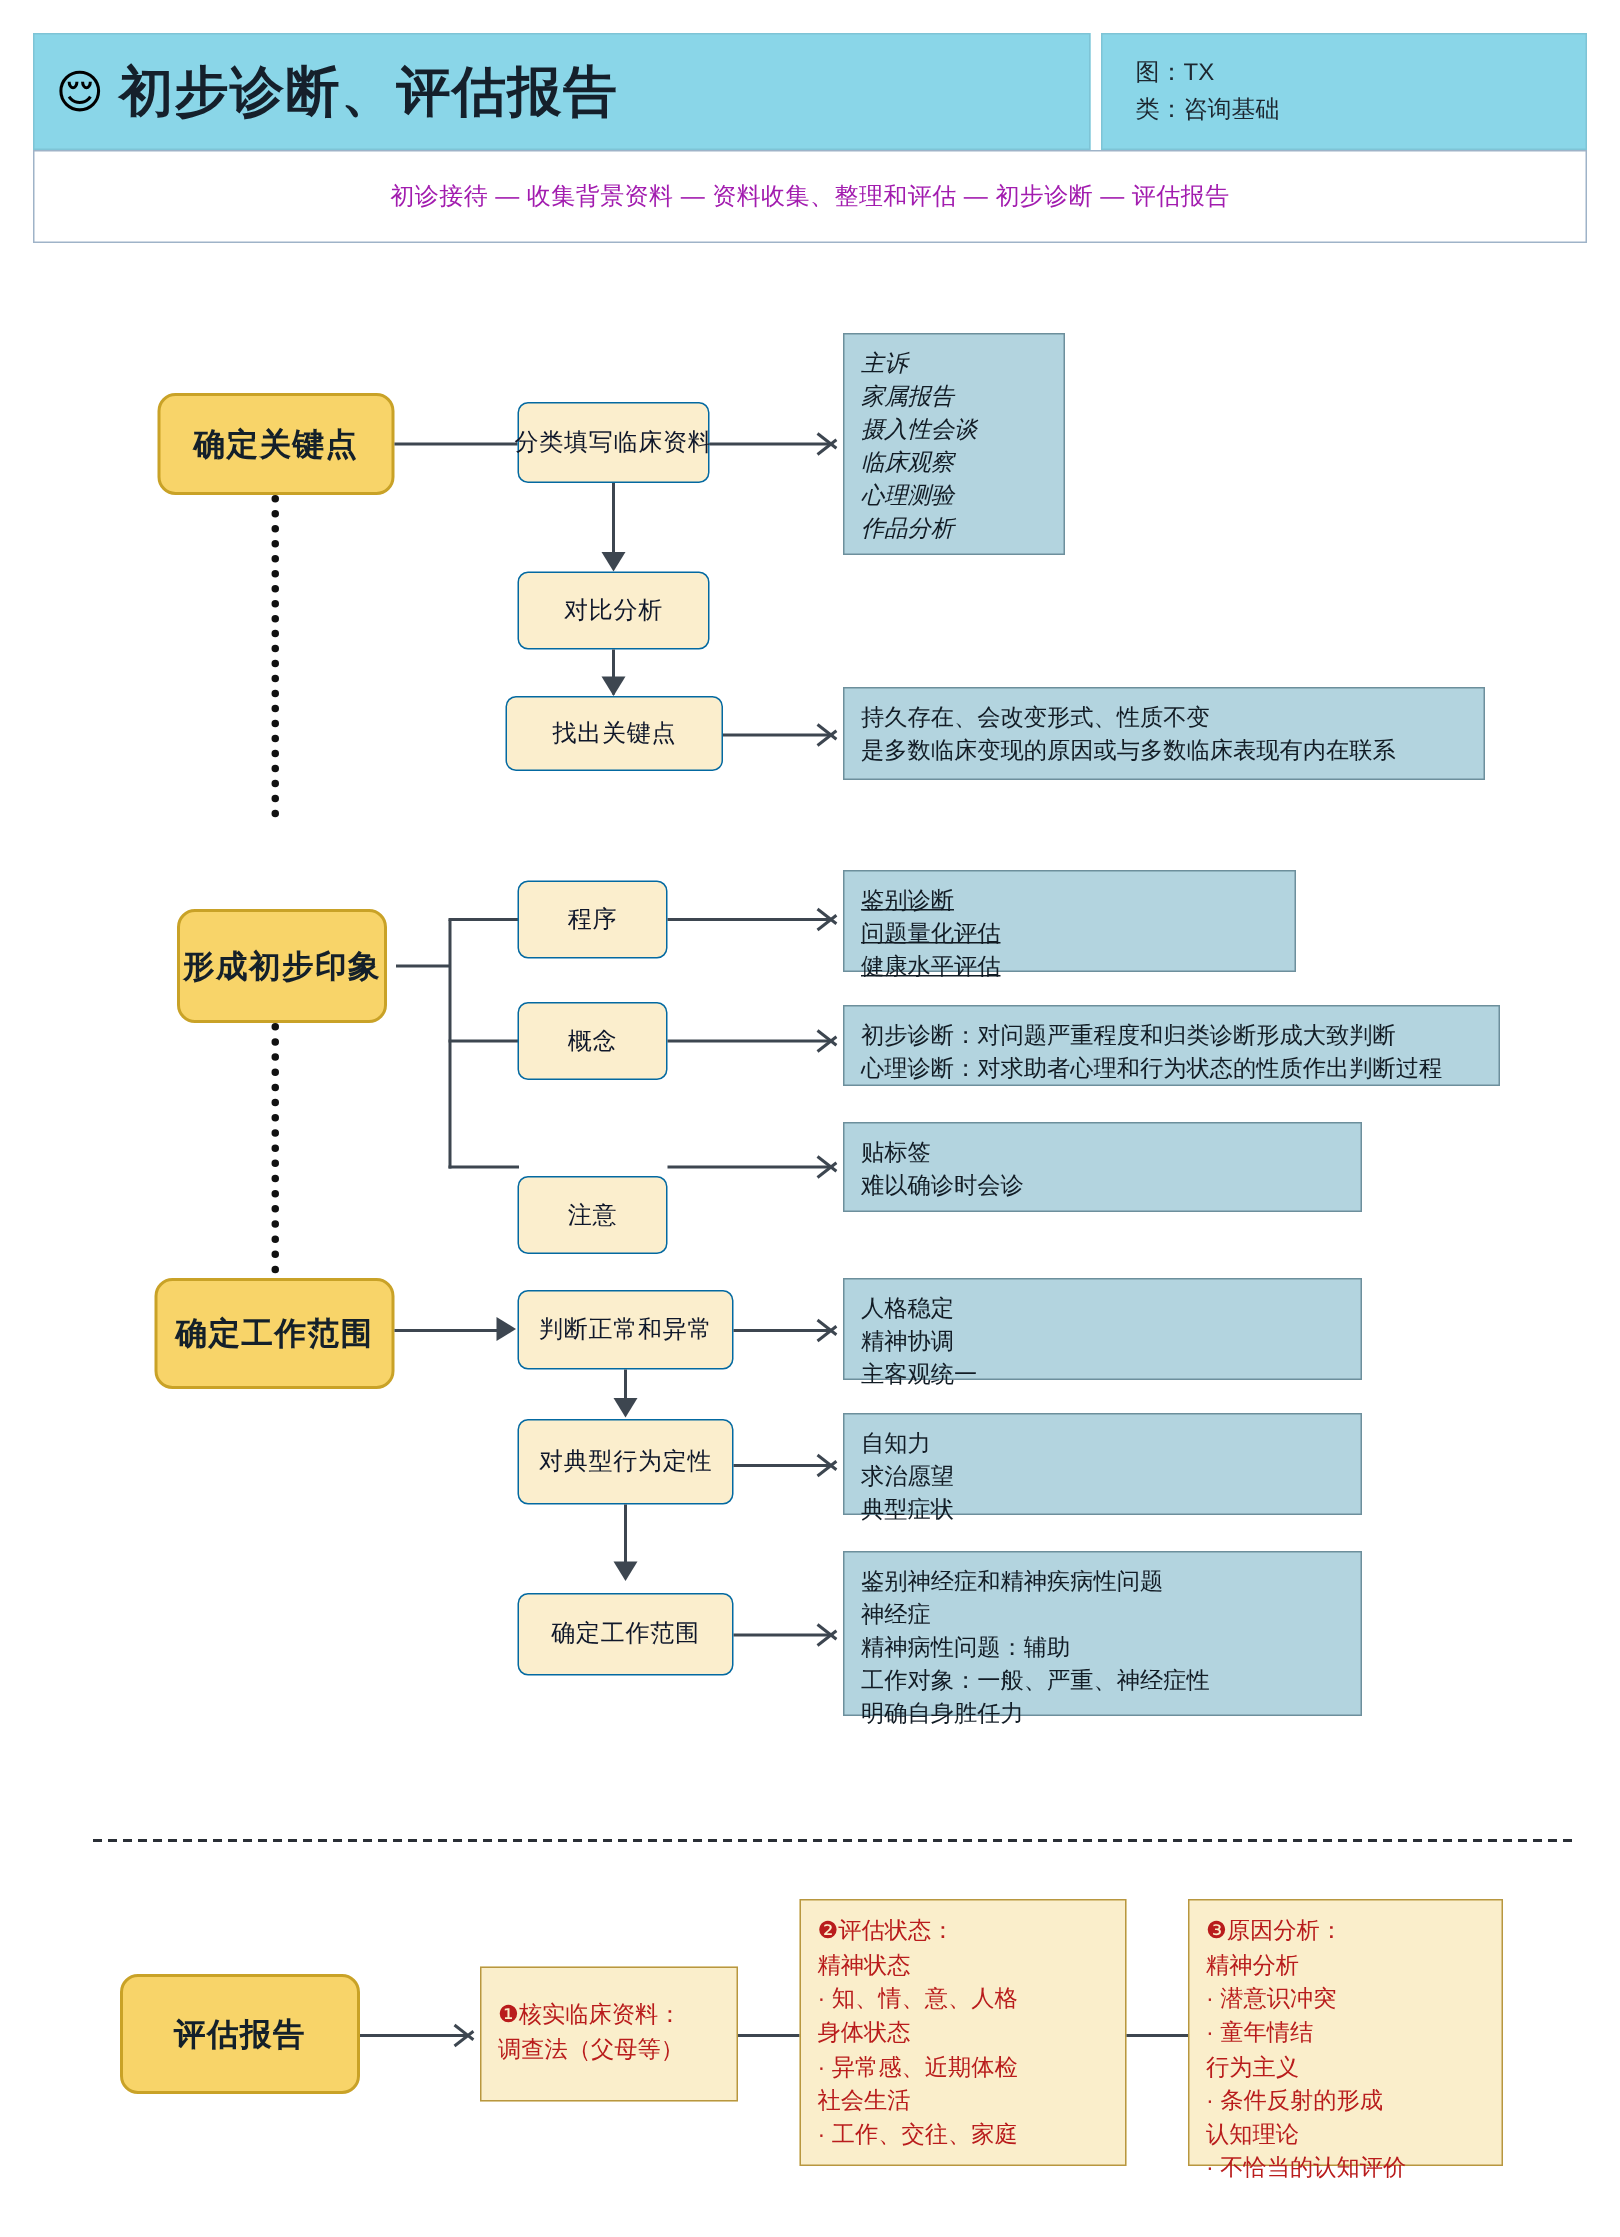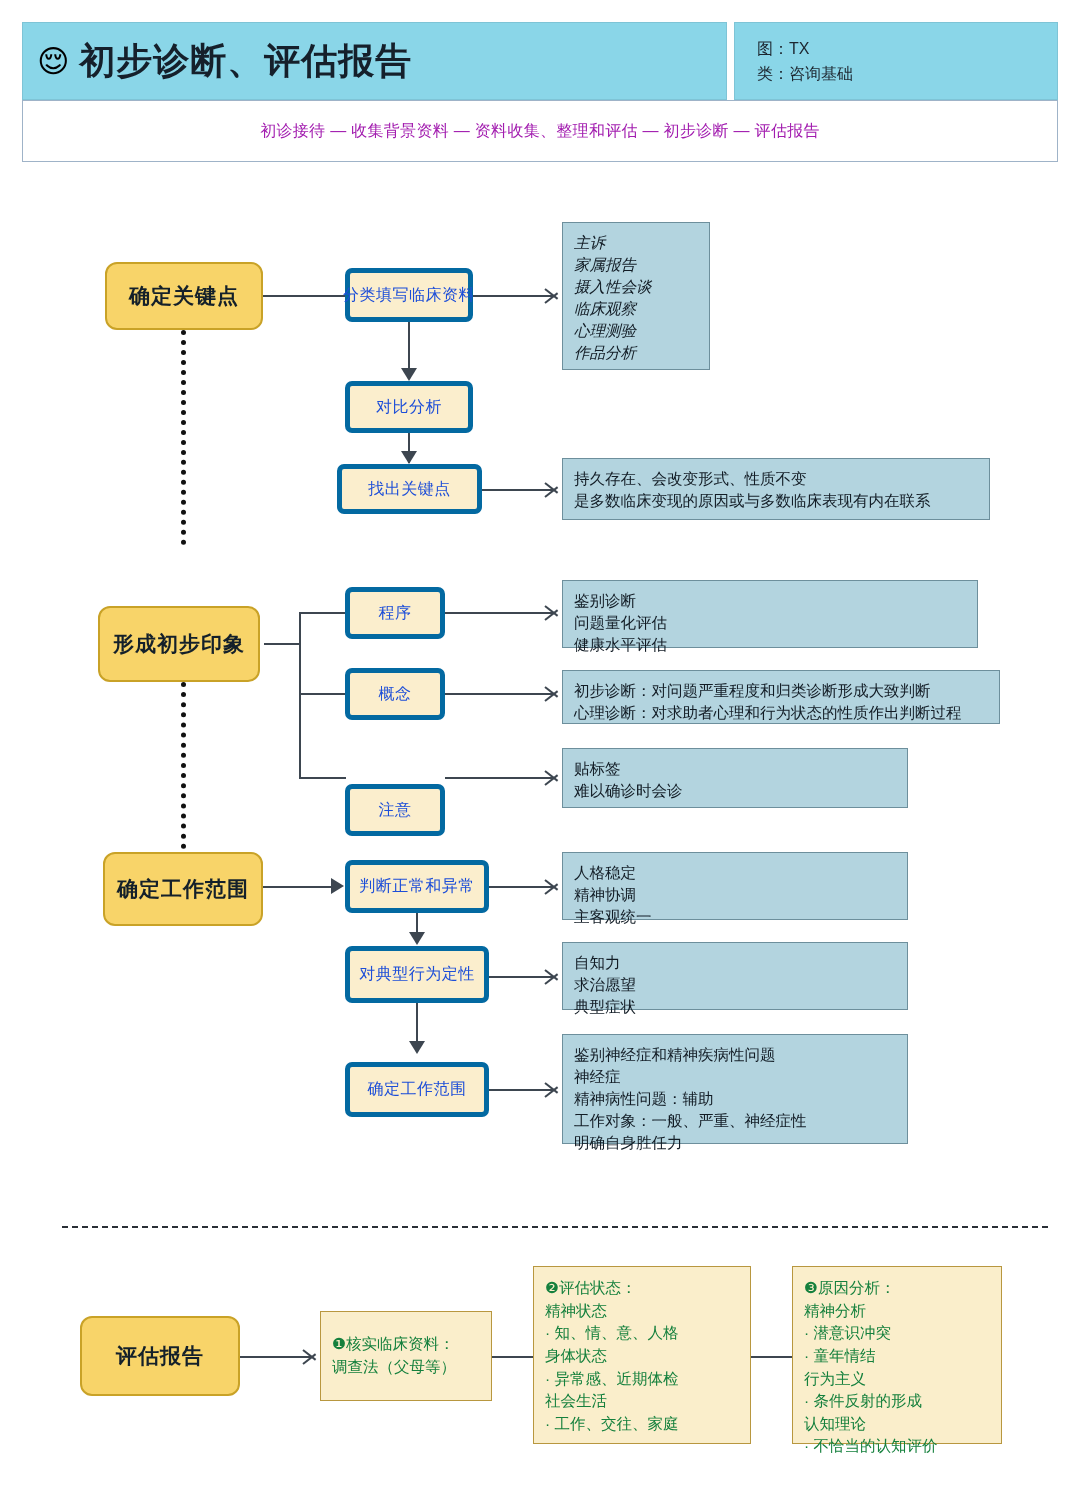--- a/index.html
+++ b/index.html
@@ -46,32 +46,32 @@
   .breadcrumb-txt{font-size:16px;color:#a21caf;letter-spacing:.3px;white-space:nowrap;}
 
   
   .node{position:absolute;box-sizing:border-box;}
   .n-main{
     background:#f8d469;border:2px solid #c9a227;border-radius:12px;
     display:flex;align-items:center;justify-content:center;
     font-size:21px;font-weight:700;color:#14202a;letter-spacing:1px;
   }
   .n-step{
-    background:#fbeecd;border:5px solid #0369a1;border-radius:7px;
+    background:#fbeecd;border:1px solid #0369a1;border-radius:7px;
     display:flex;align-items:center;justify-content:center;
-    font-size:16px;color:#1d4ed8;letter-spacing:.5px;white-space:nowrap;font-family:Liberation Mono, monospace;
+    font-size:16px;color:#0f172a;letter-spacing:.5px;white-space:nowrap;font-family:Liberation Mono, monospace;
   }
   .n-info{
     background:#b3d4df;border:1px solid #6d8f9c;
     font-size:15.5px;color:#121c25;line-height:1.42;
     padding:9px 11px;white-space:pre-line;
   }
   .n-card{
     background:#faeecb;border:1px solid #b8973f;
-    font-size:15.5px;color:#15803d;line-height:1.46;
+    font-size:15.5px;color:#b91c1c;line-height:1.46;
     padding:10px 11px;white-space:pre-line;
   }
   .n-card.align-mid{display:flex;align-items:center;}
 
   
   .ln{position:absolute;background:#3d4650;}
   .ln-h{height:2px;}
   .ln-v{width:2px;}
   .dotted{
     position:absolute;width:5px;background:transparent;
@@ -145,35 +145,35 @@
   <div class="ln ln-v" style="left:408px;top:433px;height:30px;"></div>
   <div class="ar-down" style="left:401px;top:451px;"></div>
 
   <div class="node n-step" style="left:337px;top:464px;width:145px;height:50px;">找出关键点</div>
 
   <div class="ln ln-h" style="left:482px;top:489px;width:71px;"></div>
   <div class="chev" style="left:545px;top:479px;"></div>
   <div class="node n-info" style="left:562px;top:458px;width:428px;height:62px;">持久存在、会改变形式、性质不变
 是多数临床变现的原因或与多数临床表现有内在联系</div>
 
-  <div class="node n-main" style="left:98px;top:606px;width:162px;height:76px;">形成初步印象</div>
+  <div class="node n-main" style="left:118px;top:606px;width:140px;height:76px;">形成初步印象</div>
 
   <div class="ln ln-h" style="left:264px;top:643px;width:36px;"></div>
   <div class="ln ln-v" style="left:299px;top:613px;height:166px;"></div>
   <div class="ln ln-h" style="left:299px;top:612px;width:47px;"></div>
   <div class="ln ln-h" style="left:299px;top:693px;width:47px;"></div>
   <div class="ln ln-h" style="left:299px;top:777px;width:47px;"></div>
 
   <div class="node n-step" style="left:345px;top:587px;width:100px;height:52px;">程序</div>
   <div class="node n-step" style="left:345px;top:668px;width:100px;height:52px;">概念</div>
   <div class="node n-step" style="left:345px;top:784px;width:100px;height:52px;">注意</div>
 
   <div class="ln ln-h" style="left:445px;top:612px;width:108px;"></div>
   <div class="chev" style="left:545px;top:602px;"></div>
-  <div class="node n-info" style="left:562px;top:580px;width:416px;height:68px;">鉴别诊断
+  <div class="node n-info" style="left:562px;top:580px;width:302px;height:68px;text-decoration:underline;">鉴别诊断
 问题量化评估
 健康水平评估</div>
 
   <div class="ln ln-h" style="left:445px;top:693px;width:108px;"></div>
   <div class="chev" style="left:545px;top:683px;"></div>
   <div class="node n-info" style="left:562px;top:670px;width:438px;height:54px;">初步诊断：对问题严重程度和归类诊断形成大致判断
 心理诊断：对求助者心理和行为状态的性质作出判断过程</div>
 
   <div class="ln ln-h" style="left:445px;top:777px;width:108px;"></div>
   <div class="chev" style="left:545px;top:767px;"></div>

